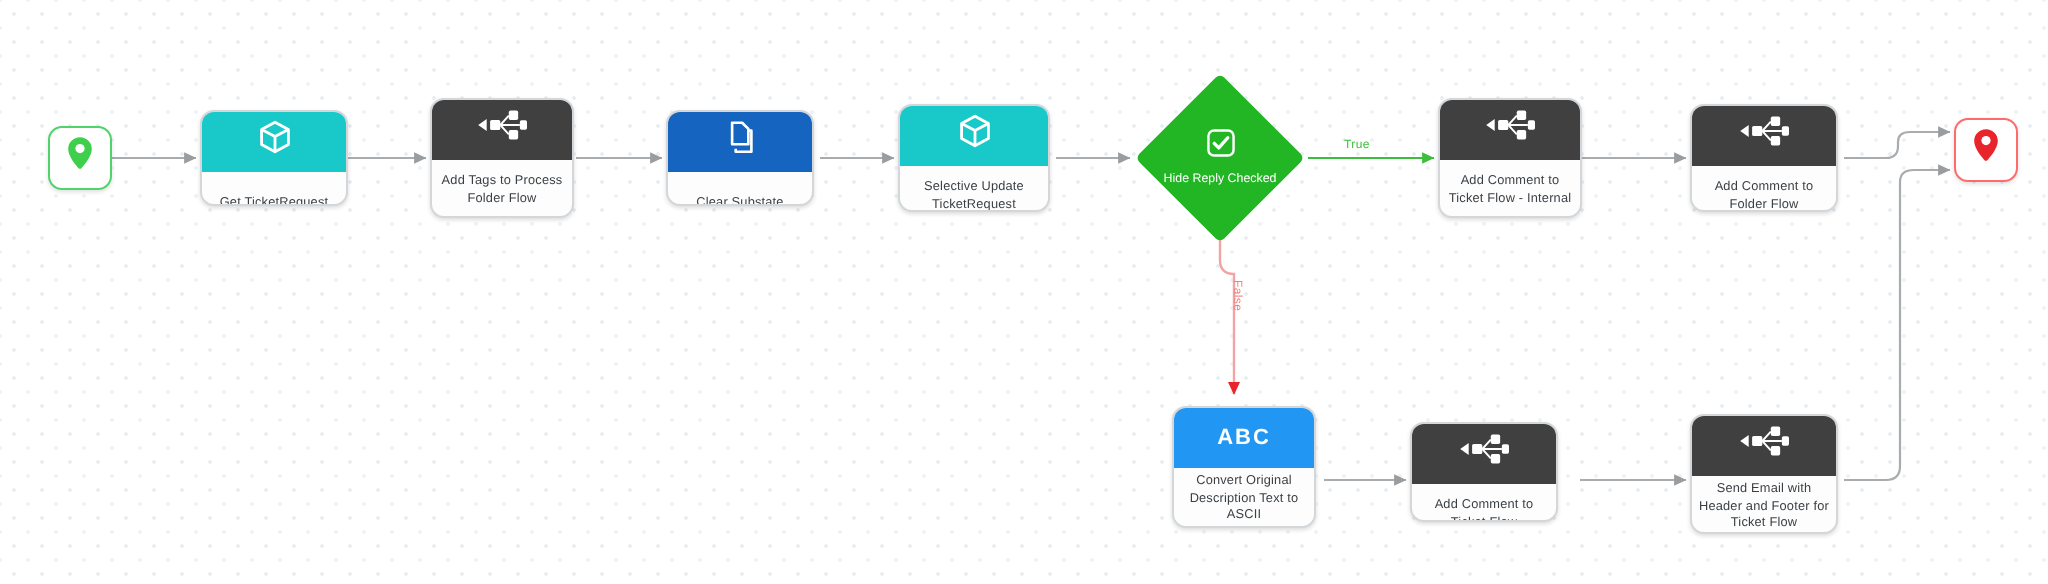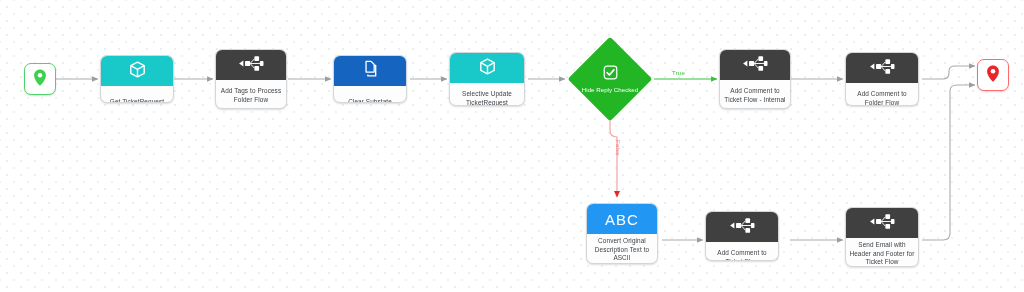--- a/index.html
+++ b/index.html
@@ -101,22 +101,23 @@
   .diamond-label {
     font-size: 6.2px;
     color: #ffffff;
     text-align: center;
     line-height: 8px;
     width: 62px;
   }
 
   .abc-text {
     color: #ffffff;
-    font-size: 15px;
+    font-size: 11px;
     letter-spacing: 1px;
+    font-weight: bold;
   }
 
   
   .edge-label {
     position: absolute;
     font-size: 6px;
     letter-spacing: 0.2px;
     white-space: nowrap;
   }
   .edge-label.vertical {

